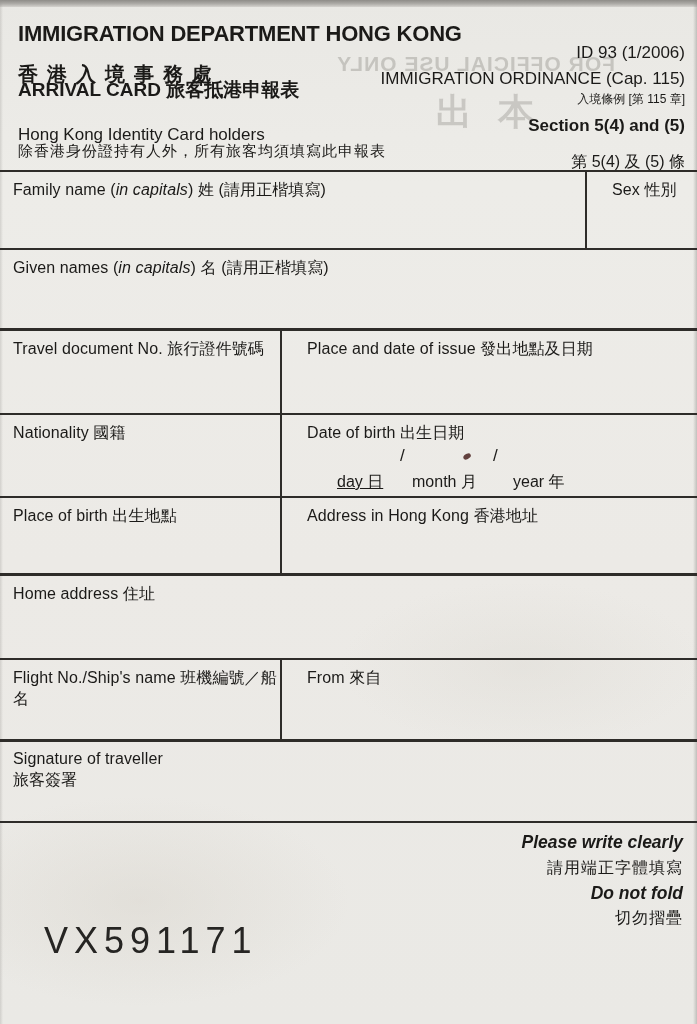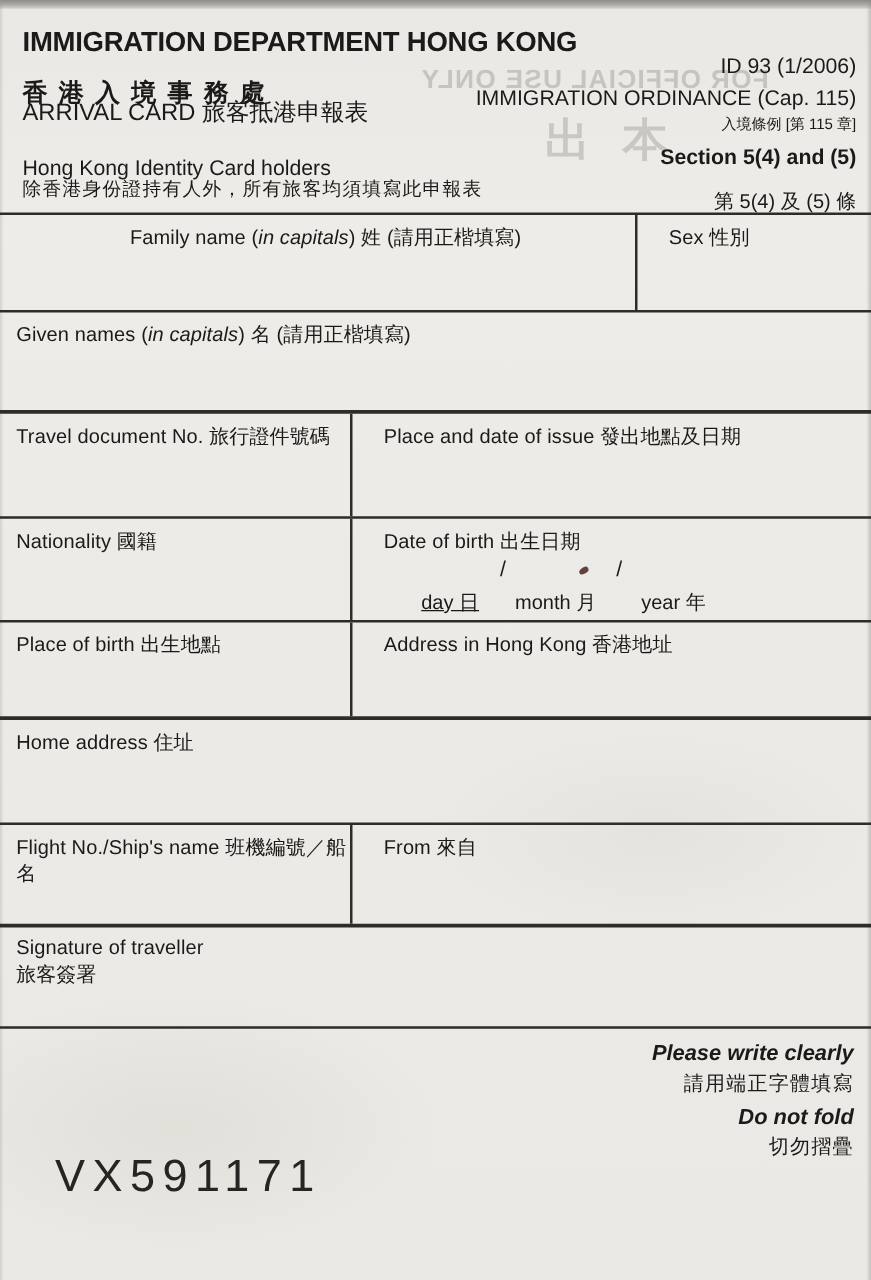--- a/index.html
+++ b/index.html
@@ -15,21 +15,21 @@
   .scan-edge-top { position:absolute; left:0; top:0; width:100%; height:7px;
     background:linear-gradient(180deg,#8e8c88 0%,#aeaca8 55%,#d5d3cf 100%); }
   .scan-edge-right { position:absolute; right:0; top:0; width:4px; height:100%;
     background:linear-gradient(270deg, rgba(140,138,134,.45), rgba(0,0,0,0)); }
   .scan-edge-left { position:absolute; left:0; top:0; width:3px; height:100%;
     background:linear-gradient(90deg, rgba(150,148,144,.30), rgba(0,0,0,0)); }
 
   
   .hdr-title      { position:absolute; left:18px; top:21px; font-size:22px; font-weight:bold; letter-spacing:-.2px; }
   .hdr-title-zh   { position:absolute; left:18px; top:46px; font-size:20px; font-weight:bold; letter-spacing:9px;margin-top:15px; }
-  .hdr-arrival    { position:absolute; left:18px; top:77px; font-size:19px; font-weight:normal; }
+  .hdr-arrival    { position:absolute; left:18px; top:77px; font-size:19px; font-weight:bold; }
   .hdr-note1      { position:absolute; left:18px; top:107px; font-size:15.5px; }
   .hdr-note2      { position:absolute; left:18px; top:125px; font-size:17px; }
   .hdr-note-zh    { position:absolute; left:18px; top:142px; font-size:15px; letter-spacing:1px; }
   .hdr-right      { position:absolute; right:12px; top:44px; text-align:right; line-height:1; }
   .hdr-formid     { font-size:17px; margin-bottom:9px; }
   .hdr-ord-en     { font-size:17px; margin-bottom:6px; }
   .hdr-ord-zh     { font-size:12px; margin-bottom:12px; }
   .hdr-sec-en     { font-size:17px; margin-bottom:20px;font-weight:bold; }
   .hdr-sec-zh     { font-size:16px; }
   .watermark-en   { position:absolute; left:315px; top:52px; width:300px; transform:scaleX(-1);
@@ -41,21 +41,21 @@
   .formtable { position:absolute; left:0; top:170px; width:697px; border-top:2px solid #2e2c29; }
   .frow  { position:relative; display:flex; box-sizing:border-box; border-bottom:2px solid #2e2c29; }
   .frow.thick { border-bottom-width:3px; }
   .fcell { position:relative; box-sizing:border-box; }
   .fcell.div { border-right:2px solid #2e2c29; }
   .flabel { padding:8px 0 0 13px; font-size:16px; letter-spacing:.1px; }
   .fcell.rightcell .flabel { padding-left:25px; }
   .input-area { position:absolute; left:0; right:0; top:30px; bottom:0; }
   .h78 { height:78px; } .h81 { height:81px; } .h84 { height:84px; }
   .h83 { height:83px; } .h82 { height:82px; }
-  .w577 { width:510px;text-align:center; } .wrest { flex:1; }
+  .w577 { width:587px; } .wrest { flex:1; }
   .w351 { width:282px; }
   .dob-slash1 { position:absolute; left:118px; top:31px; font-size:17px; }
   .dob-slash2 { position:absolute; left:211px; top:31px; font-size:17px; }
   .dob-day    { position:absolute; left:55px;  top:57px; font-size:16px;text-decoration:underline; }
   .dob-month  { position:absolute; left:130px; top:57px; font-size:16px; }
   .dob-year   { position:absolute; left:231px; top:57px; font-size:16px; }
   .ink-mark   { position:absolute; left:181px; top:39px; width:8px; height:5px;
                 background:#4a2320; border-radius:60% 40% 50% 50%; transform:rotate(-28deg); opacity:.85; }
   .sig-zh { padding:2px 0 0 13px; font-size:16px; }
 

